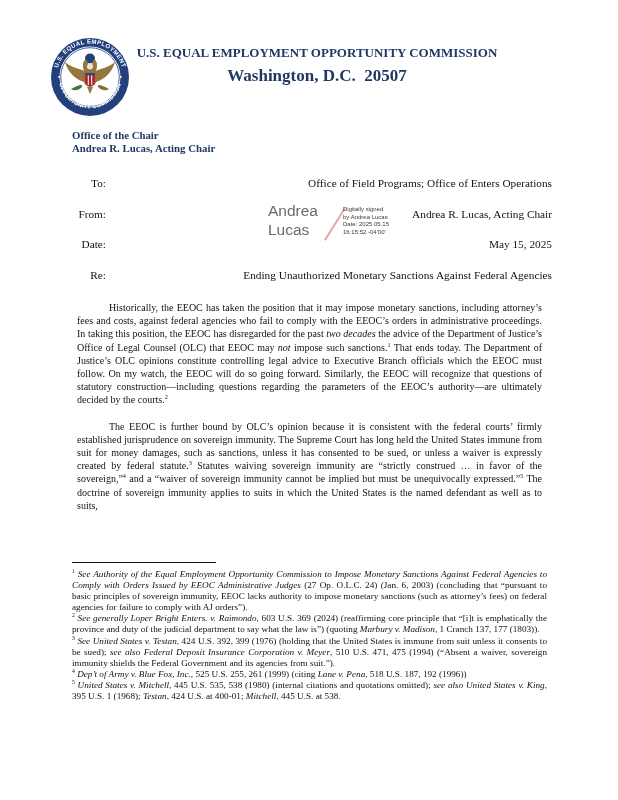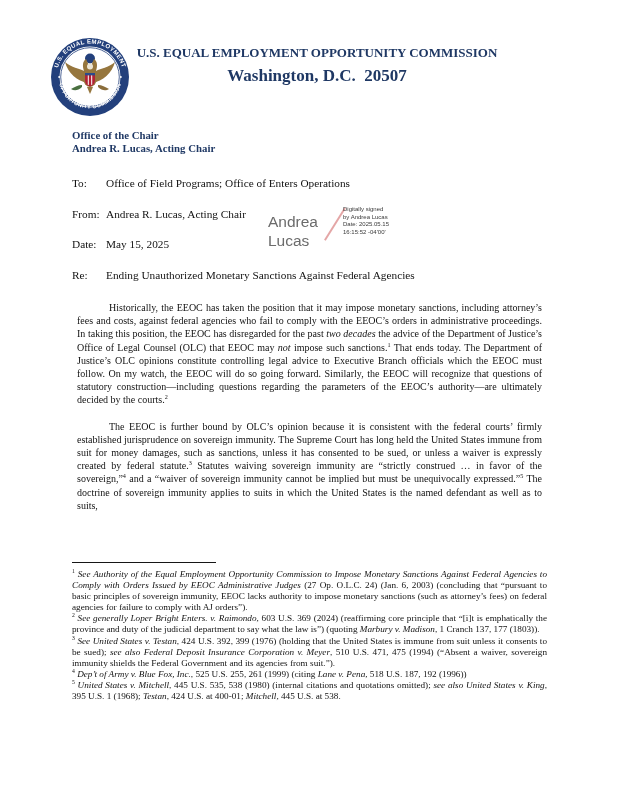--- a/index.html
+++ b/index.html
@@ -11,28 +11,28 @@
   .seal { position:absolute; left:50px; top:37px; width:80px; height:80px; }
   .lh-text { position:absolute; left:8px; top:45px; width:100%; text-align:center;
              color:#1f3864; font-weight:bold; }
   .lh-line1 { font-size:13px; line-height:15px; }
   .lh-line2 { font-size:17px; line-height:15px; margin-top:8px; }
   .office { position:absolute; left:72px; top:129px; color:#1f3864;
             font-weight:bold; font-size:10.8px; line-height:13px; }
   
   .memo { position:absolute; left:72px; top:177px; width:480px;
           font-size:11.3px; line-height:13px; }
-  .memo-row { display:flex; margin-bottom:17.5px; }
+  .memo-row { display:flex; margin-bottom:17.5px;text-align:right; }
   .memo-label { width:34px; flex:none; }
   .memo-value { flex:1; }
   
   .signature { position:absolute; left:268px; top:202px; width:130px; height:46px;
                font-family:"Liberation Sans", sans-serif; }
   .sig-name { position:absolute; left:0; top:0; font-size:15.5px; line-height:18.5px;
-              color:#6b6b6b;margin-top:11px; }
+              color:#6b6b6b; }
   .sig-slash { position:absolute; left:66px; top:3px; width:1.5px; height:38px;
                background:rgba(205,92,92,0.55); transform:rotate(32deg); }
   .sig-details { position:absolute; left:75px; top:4px; font-size:6px;
                  line-height:7.6px; color:#3a3a3a; white-space:nowrap; }
   
   .body-text { position:absolute; left:72px; top:296px; width:475px; }
   .body-text p { margin:5px; text-align:justify; font-size:10px; line-height:13.2px;
                  text-indent:32px; }
   .body-text p + p { margin-top:13px; }
   sup { font-size:0.62em; line-height:0; vertical-align:super; }

